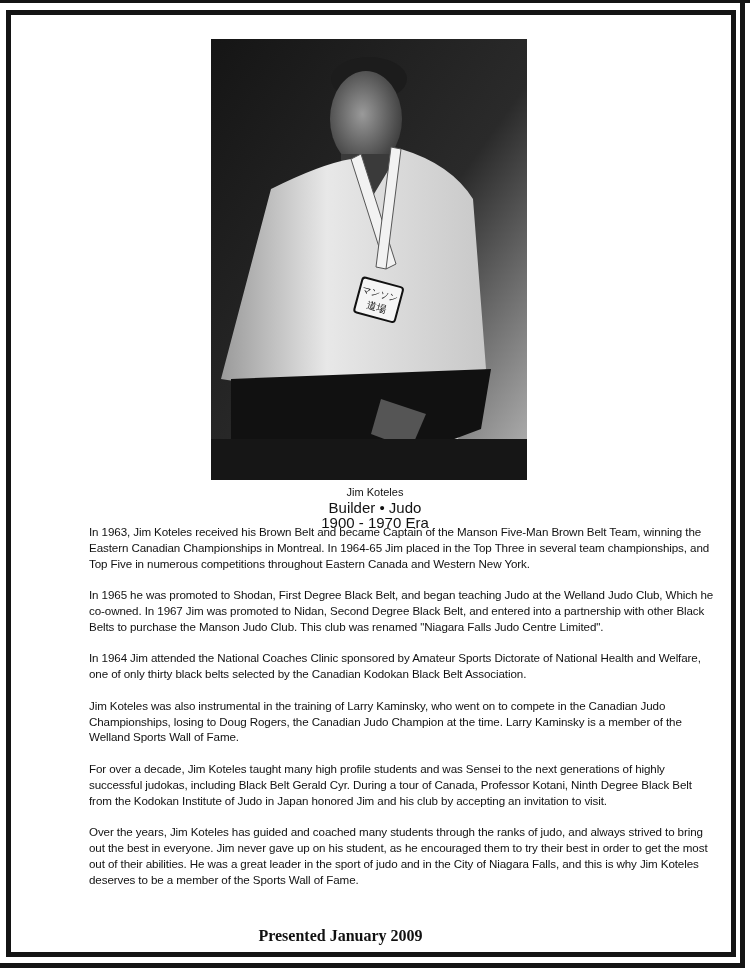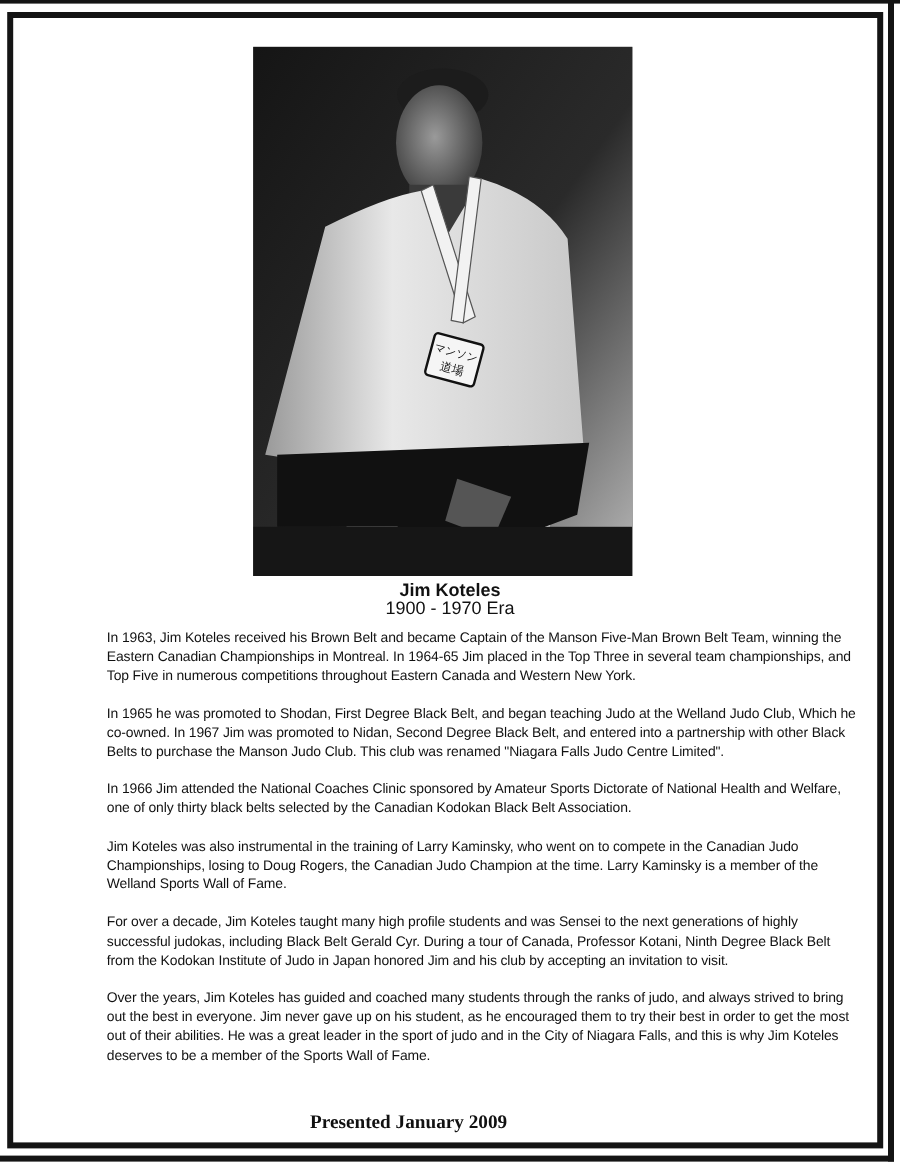--- a/index.html
+++ b/index.html
@@ -4,21 +4,21 @@
 <style>
   html, body { margin: 0; padding: 0; background: #ffffff; }
   body { width: 750px; height: 974px; position: relative; overflow: hidden; font-family: "Liberation Sans", sans-serif; color: #111; }
   .outer-top { position: absolute; left: 0; top: 0; width: 750px; height: 3px; background: #141414; }
   .outer-right { position: absolute; left: 740px; top: 0; width: 5px; height: 968px; background: #141414; }
   .outer-bottom { position: absolute; left: 0; top: 963px; width: 745px; height: 5px; background: #141414; }
   .frame { position: absolute; left: 6px; top: 10px; width: 720px; height: 937px; border: 5px solid #141414; }
   .photo { position: absolute; left: 211px; top: 39px; width: 316px; height: 441px; background: #1a1a1a; overflow: hidden; }
   .photo svg { display: block; width: 100%; height: 100%; }
   .header { position: absolute; left: 0; width: 750px; text-align: center; top: 485px; }
-  .header .name { font-weight: bold; font-size: 15px; line-height: 15px; }
+  .header .name { font-weight: normal; font-size: 11px; line-height: 15px; }
   .header .sub { font-size: 15px; line-height: 15px; }
   .body { position: absolute; left: 89px; top: 524px; width: 628px; font-size: 11.6px; line-height: 15.8px; letter-spacing: -0.1px; }
   .body p { margin: 0 0 15.8px 0; }
   .footer { position: absolute; left: 0; width: 681px; text-align: center; top: 927px; font-family: "Liberation Serif", serif; font-weight: bold; font-size: 16px; }
 </style>
 </head>
 <body>
 
 <div class="outer-top"></div>
 <div class="outer-right"></div>
@@ -60,25 +60,26 @@
     <g transform="translate(152,238) rotate(15)">
       <rect x="0" y="0" width="42" height="36" rx="3" fill="#f5f5f5" stroke="#111" stroke-width="2"></rect>
       <text x="21" y="15" text-anchor="middle" font-size="9" font-family="DejaVu Sans, sans-serif" fill="#111">マンソン</text>
       <text x="21" y="29" text-anchor="middle" font-size="10" font-family="DejaVu Sans, sans-serif" fill="#111">道場</text>
     </g>
   </svg>
 </div>
 
 <div class="header">
   <div class="name">Jim Koteles</div>
+  <div class="sub">Builder • Judo</div>
   <div class="sub">1900 - 1970 Era</div>
 </div>
 
 <div class="body">
   <p>In 1963, Jim Koteles received his Brown Belt and became Captain of the Manson Five-Man Brown Belt Team, winning the Eastern Canadian Championships in Montreal. In 1964-65 Jim placed in the Top Three in several team championships, and Top Five in numerous competitions throughout Eastern Canada and Western New York.</p>
   <p>In 1965 he was promoted to Shodan, First Degree Black Belt, and began teaching Judo at the Welland Judo Club, Which he co-owned. In 1967 Jim was promoted to Nidan, Second Degree Black Belt, and entered into a partnership with other Black Belts to purchase the Manson Judo Club. This club was renamed "Niagara Falls Judo Centre Limited".</p>
-  <p>In 1966 Jim attended the National Coaches Clinic sponsored by Amateur Sports Dictorate of National Health and Welfare, one of only thirty black belts selected by the Canadian Kodokan Black Belt Association.</p>
+  <p>In 1964 Jim attended the National Coaches Clinic sponsored by Amateur Sports Dictorate of National Health and Welfare, one of only thirty black belts selected by the Canadian Kodokan Black Belt Association.</p>
   <p>Jim Koteles was also instrumental in the training of Larry Kaminsky, who went on to compete in the Canadian Judo Championships, losing to Doug Rogers, the Canadian Judo Champion at the time. Larry Kaminsky is a member of the Welland Sports Wall of Fame.</p>
   <p>For over a decade, Jim Koteles taught many high profile students and was Sensei to the next generations of highly successful judokas, including Black Belt Gerald Cyr. During a tour of Canada, Professor Kotani, Ninth Degree Black Belt from the Kodokan Institute of Judo in Japan honored Jim and his club by accepting an invitation to visit.</p>
   <p>Over the years, Jim Koteles has guided and coached many students through the ranks of judo, and always strived to bring out the best in everyone. Jim never gave up on his student, as he encouraged them to try their best in order to get the most out of their abilities. He was a great leader in the sport of judo and in the City of Niagara Falls, and this is why Jim Koteles deserves to be a member of the Sports Wall of Fame.</p>
 </div>
 
 <div class="footer">Presented January 2009</div>
 
 </body></html>

